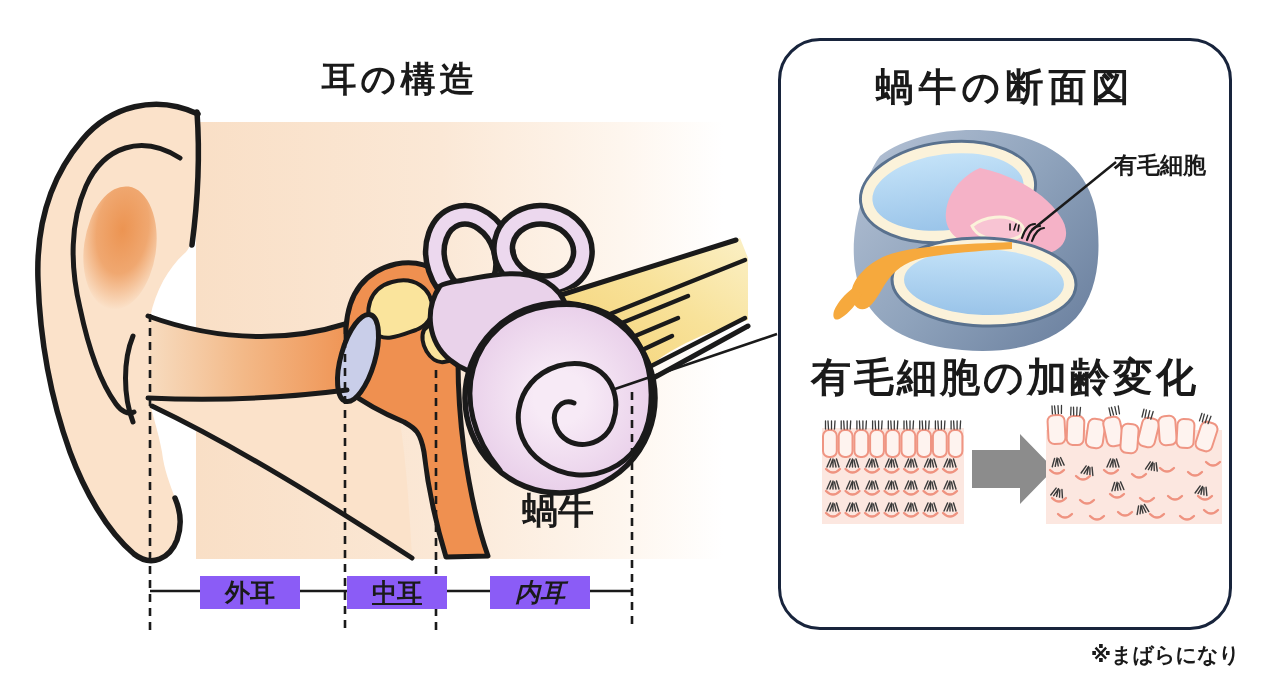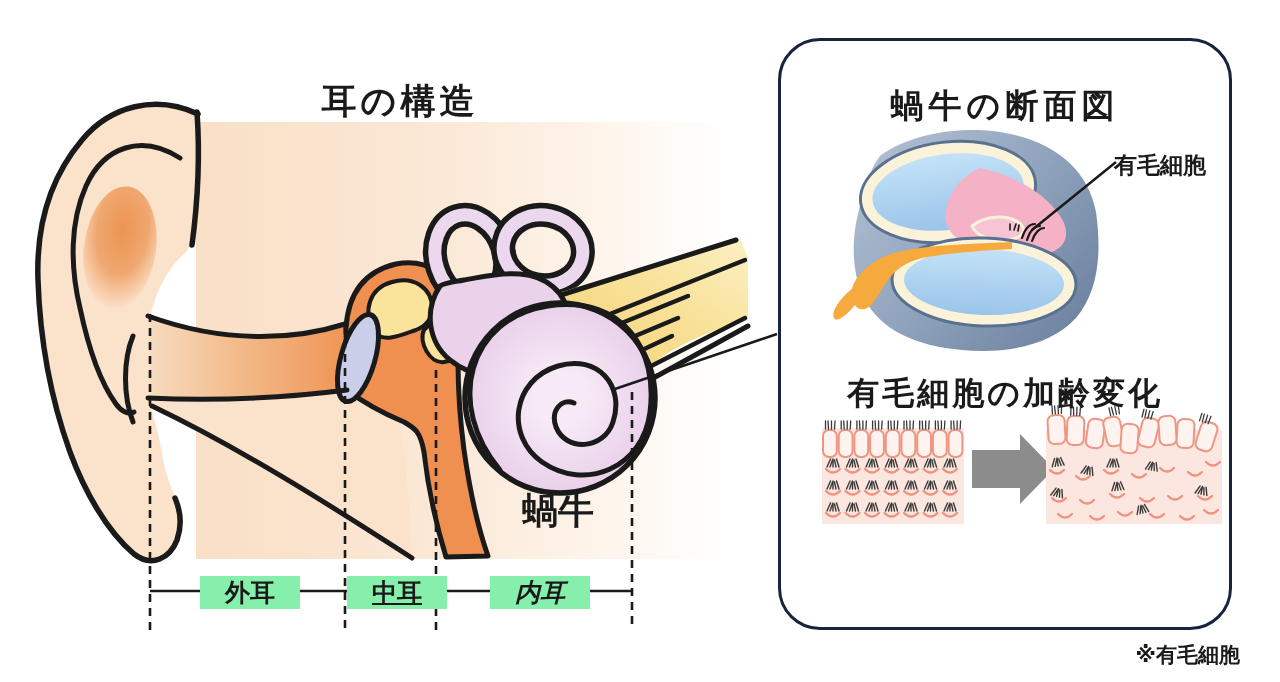--- a/index.html
+++ b/index.html
@@ -3,35 +3,35 @@
 <meta charset="utf-8">
 <style>
   html,body{margin:0;padding:0;}
   body{
     width:1280px;height:682px;position:relative;overflow:hidden;
     background:#ffffff;
     font-family:"Liberation Sans","DejaVu Sans",sans-serif;
     color:var(--outline-black,#1A1A1A);
   }
   .abs{position:absolute;}
-  .ttl{font-weight:bold;text-align:center;margin-top:22px;}
+  .ttl{font-weight:bold;text-align:center;}
   #title-left{left:250px;top:56px;width:300px;font-size:35px;letter-spacing:4px;z-index:5;}
   #cochlea-label{left:498px;top:487px;width:120px;font-size:36px;font-weight:bold;text-align:center;z-index:5;}
-  .region-label{top:576px;width:100px;font-size:25px;font-weight:bold;text-align:center;z-index:5;background:#86efac;}
+  .region-label{top:576px;width:100px;font-size:25px;font-weight:bold;text-align:center;z-index:5;background:#8b5cf6;}
   #region-0{left:200px;}
   #region-1{left:347px;text-decoration:underline;}
   #region-2{left:490px;font-style:italic;}
   #panel{
     left:778px;top:38px;width:454px;height:592px;box-sizing:border-box;
     border:3px solid var(--panel-border-navy,#18243C);
     border-radius:42px;background:#ffffff;z-index:1;
   }
-  #panel-title{left:778px;top:62px;width:454px;font-size:33px;letter-spacing:5px;z-index:5;}
+  #panel-title{left:778px;top:62px;width:454px;font-size:38px;letter-spacing:5px;z-index:5;}
   #haircell-label{left:1114px;top:150px;font-size:23px;font-weight:bold;z-index:5;}
-  #aging-title{left:778px;top:350px;width:454px;font-size:32px;letter-spacing:3px;z-index:5;}
+  #aging-title{left:778px;top:350px;width:454px;font-size:40px;letter-spacing:3px;z-index:5;}
   #caption{left:778px;top:542px;width:454px;text-align:center;font-size:23px;font-weight:bold;line-height:27px;z-index:5;}
   #footnote{left:990px;top:641px;width:250px;text-align:right;font-size:21px;font-weight:bold;z-index:5;}
   #scene{left:0;top:0;z-index:2;}
 </style>
 </head>
 <body>
 
 <svg id="scene" class="abs" width="1280" height="682" viewBox="0 0 1280 682">
   <defs>
     <linearGradient id="gradBg" x1="0" y1="0" x2="1" y2="0">
@@ -307,13 +307,13 @@
 
 <div id="panel-title" class="abs ttl">蝸牛の断面図</div>
 
 <div id="haircell-label" class="abs">有毛細胞</div>
 
 <div id="aging-title" class="abs ttl">有毛細胞の加齢変化</div>
 
 <div id="caption" class="abs">
 </div>
 
-<div id="footnote" class="abs">※有毛細胞</div>
+<div id="footnote" class="abs">※まばらになり</div>
 
 </body></html>

